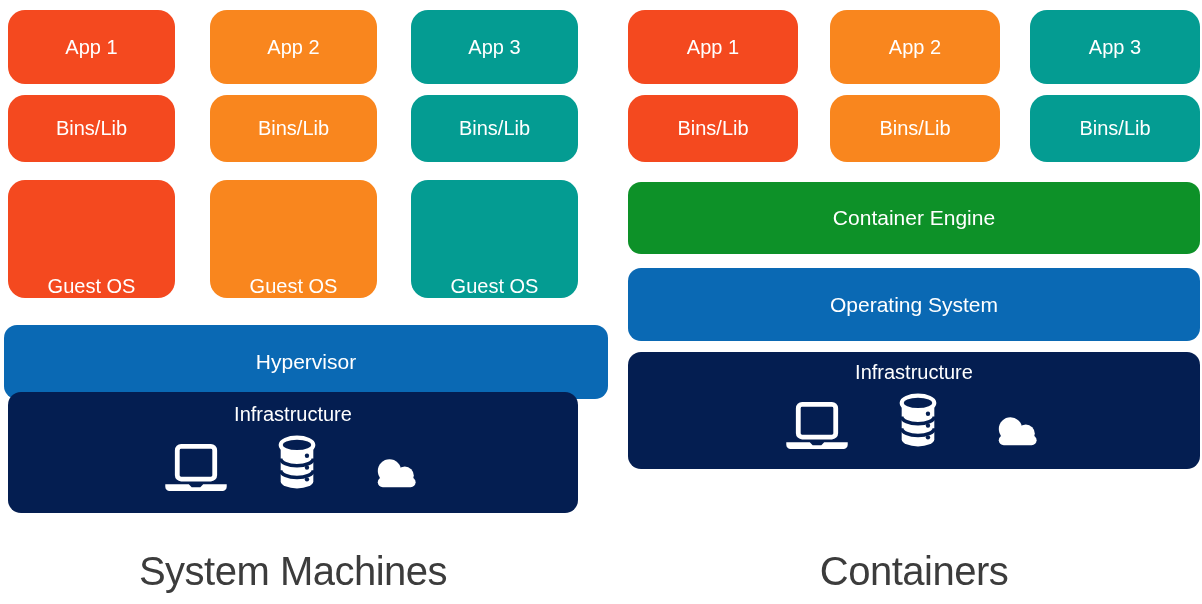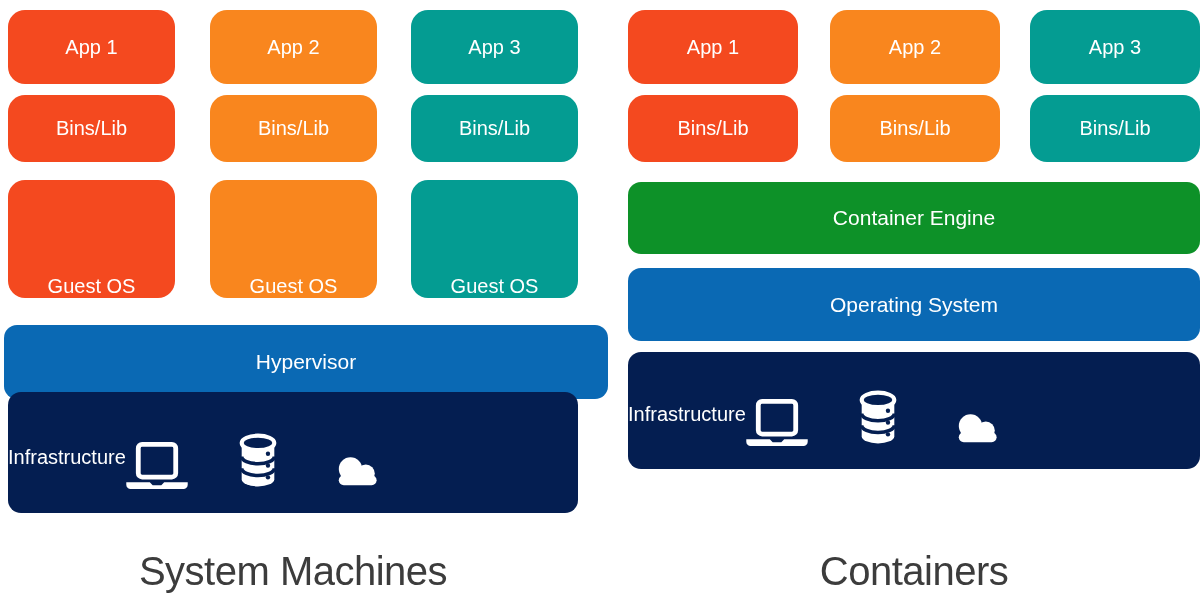--- a/index.html
+++ b/index.html
@@ -44,21 +44,21 @@
   .rc3 { left: 1030px; width: 170px; }
   
   .row-app   { top: 10px;  height: 74px; }
   .row-bins  { top: 95px;  height: 67px; }
   .row-guest { top: 180px; height: 118px; align-items: flex-end; }
   
   .hypervisor-bar { left: 4px;   width: 604px; top: 309px; height: 74px; margin-top: 16px; }
   .engine-bar     { left: 628px; width: 572px; top: 182px; height: 72px; }
   .os-bar         { left: 628px; width: 572px; top: 268px; height: 73px; }
   .infra-bar {
-    flex-direction: row;
+    flex-direction: column;
     justify-content: flex-start;
   }
   .vm-infra { left: 8px;   width: 570px; top: 392px; height: 121px; padding-top: 9px; }
   .ct-infra { left: 628px; width: 572px; top: 352px; height: 117px; padding-top: 7px; }
   .infra-label { font-size: 20px; line-height: 26px; }
   .icons-row {
     display: flex;
     align-items: flex-end;
     gap: 50px;
     margin-top: 7px;

